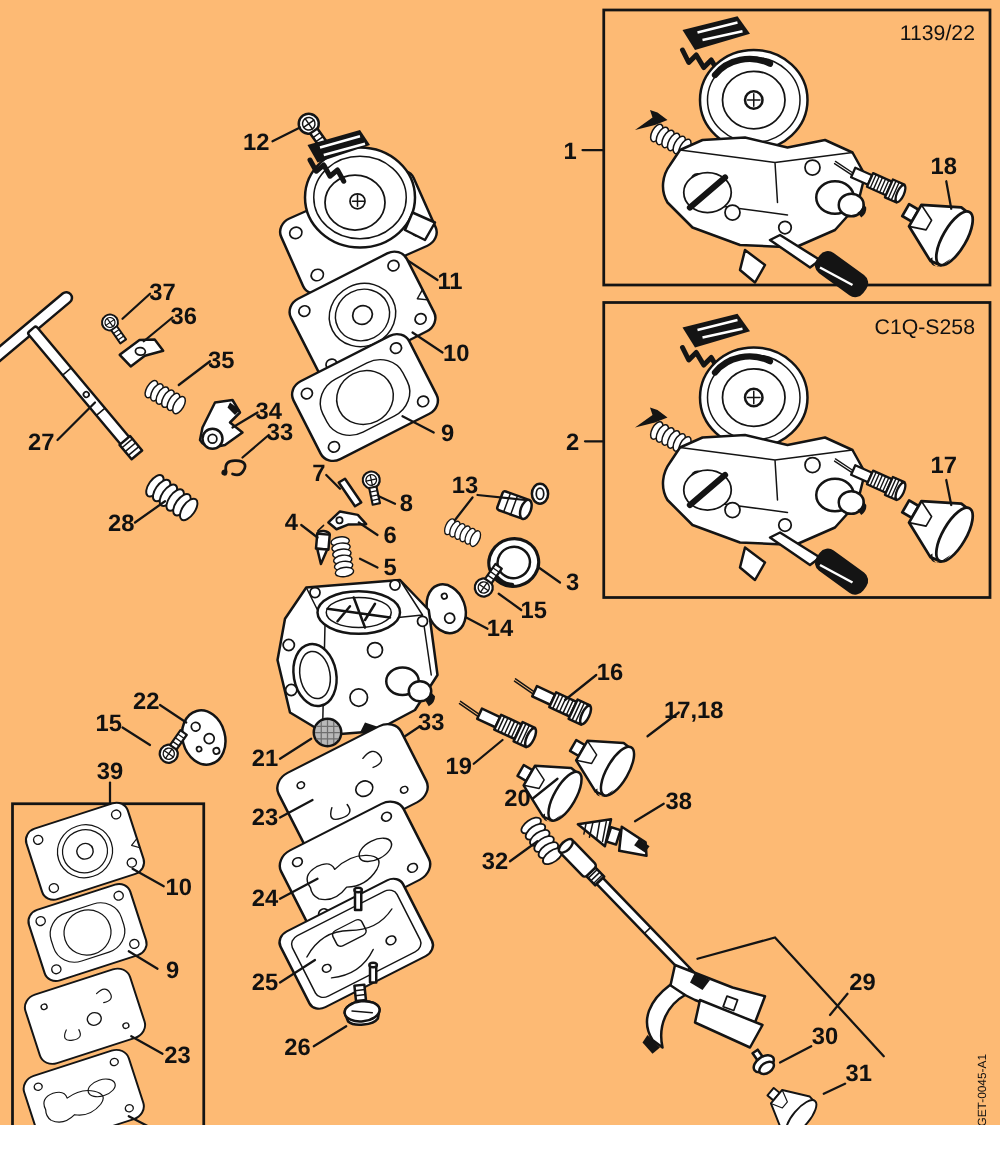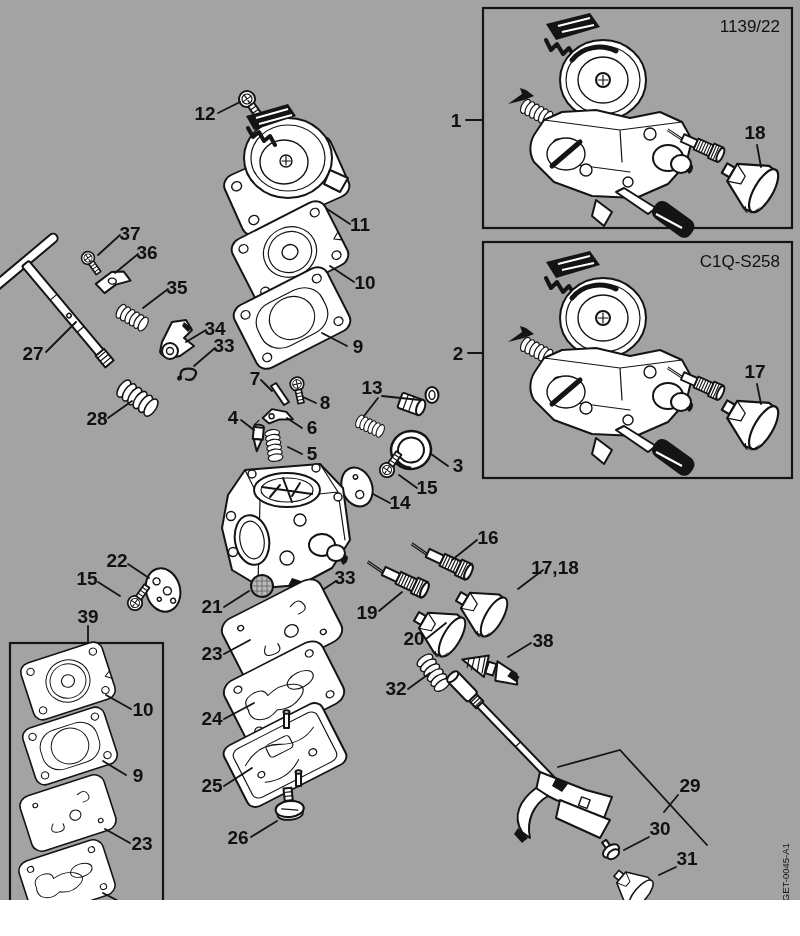--- a/index.html
+++ b/index.html
@@ -1,16 +1,16 @@
 <!DOCTYPE html>
 <html><head>
 <meta charset="utf-8">
 <style>
   html,body{margin:0;padding:0;background:#ffffff;}
-  .page{position:relative;width:800px;height:900px;background:#a3a3a3;overflow:hidden;}
+  .page{position:relative;width:800px;height:900px;background:#fdba74;overflow:hidden;}
   svg{display:block;}
   svg text{font-family:"Liberation Sans","DejaVu Sans",sans-serif;font-weight:bold;font-size:19px;fill:#111;text-anchor:middle;}
   svg text.frameLabel{font-weight:normal;font-size:17px;text-anchor:end;}
   svg text.docnum{font-weight:normal;font-size:9.5px;text-anchor:middle;}
   .ln{fill:none;stroke:#141414;stroke-width:2;stroke-linecap:round;stroke-linejoin:round;}
   .lnt{fill:none;stroke:#141414;stroke-width:1.2;stroke-linecap:round;stroke-linejoin:round;}
   .fw{fill:#ffffff;stroke:#141414;stroke-width:2;stroke-linejoin:round;}
   .fwt{fill:#ffffff;stroke:#141414;stroke-width:1.4;stroke-linejoin:round;}
   .fb{fill:#141414;stroke:none;}
   .ldr{stroke:#141414;stroke-width:1.8;fill:none;stroke-linecap:round;}

